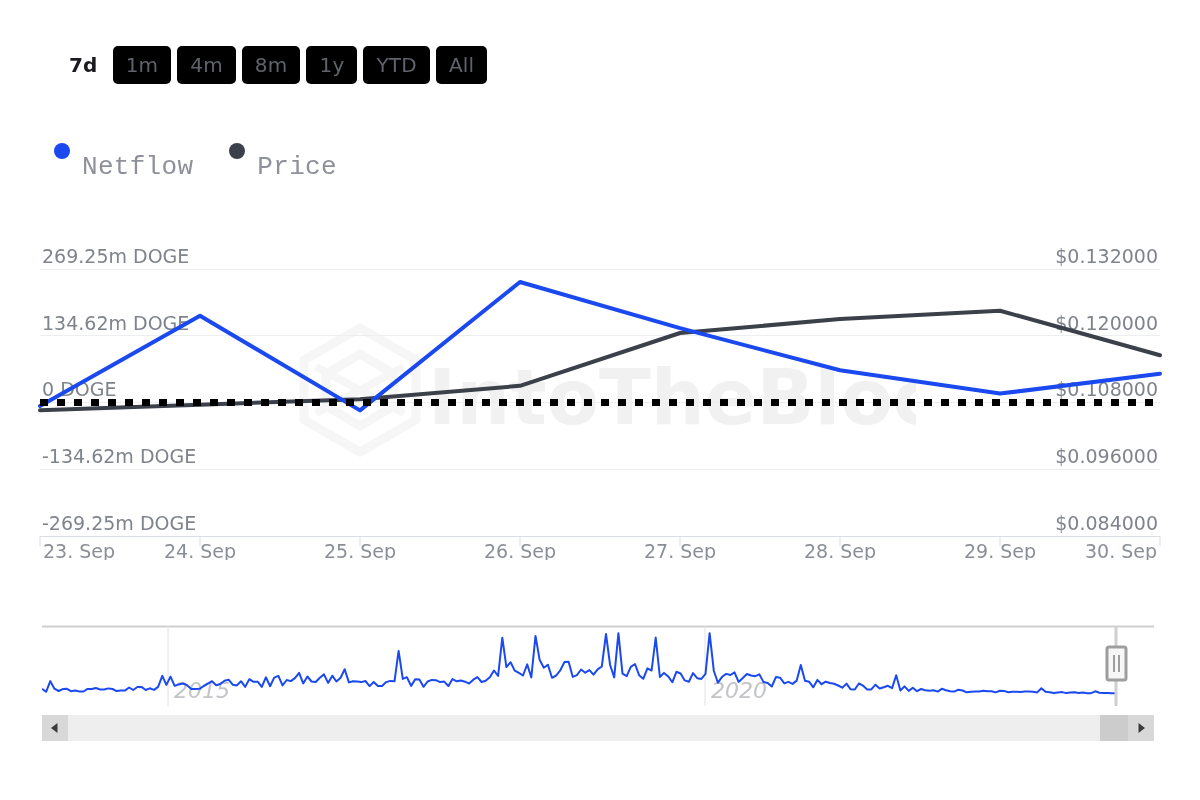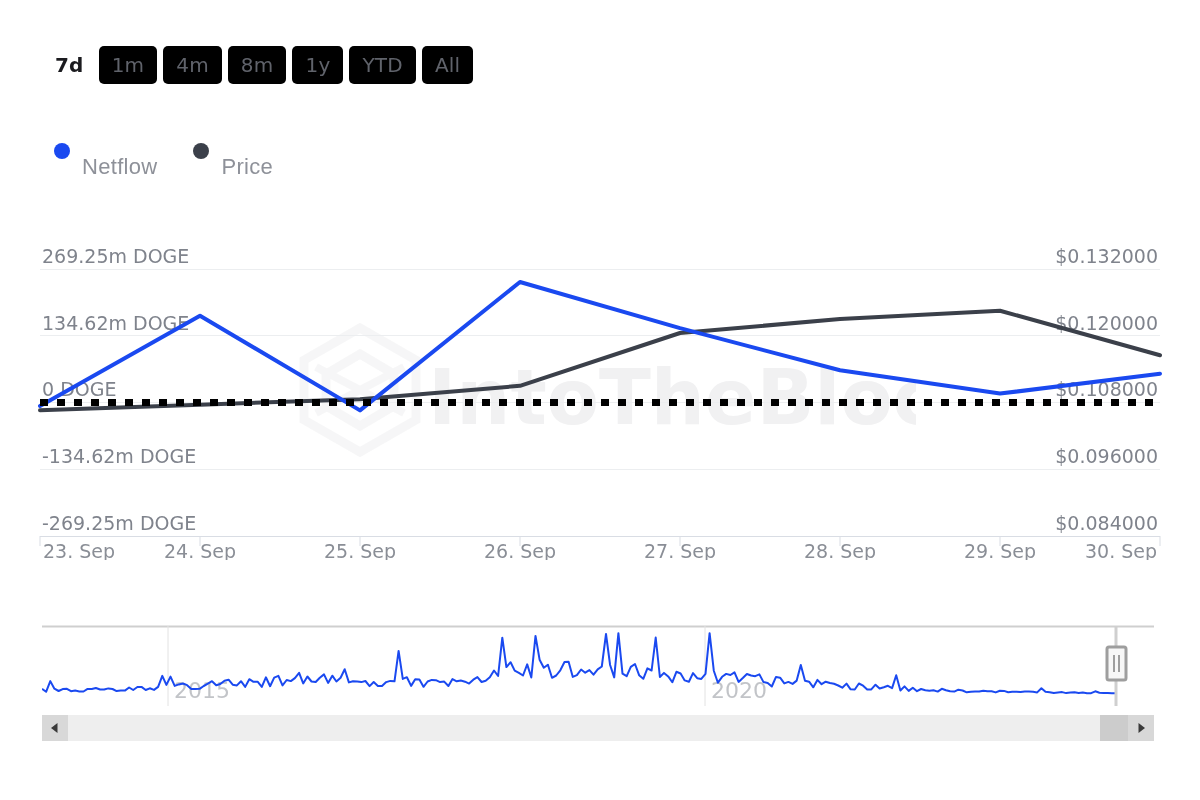--- a/index.html
+++ b/index.html
@@ -14,21 +14,21 @@
   #app {
     position: relative;
     width: 1200px;
     height: 800px;
     background: #ffffff;
   }
 
   
   #range-selector {
     position: absolute;
-    left: 46px;
+    left: 60px;
     top: 44px;
     display: flex;
     align-items: center;
     gap: 6px;
     height: 42px;
   }
   .range-btn {
     display: flex;
     align-items: center;
     justify-content: center;
@@ -70,23 +70,23 @@
     user-select: none;
   }
   .legend-dot {
     width: 16px;
     height: 16px;
     border-radius: 50%;
     display: block;
     flex: 0 0 auto;
   }
   .legend-label {
-    font-size: 22px;
+    font-size: 26px;
     color: #8e9199;
-    font-family: Liberation Sans, sans-serif;
+    font-family: Liberation Mono, monospace;
     letter-spacing: 0.3px;
     margin-top: 32px;
   }
 
   
   #plot-area {
     position: absolute;
     left: 0;
     top: 230px;
     width: 1085px;
@@ -117,20 +117,21 @@
     pointer-events: none;
   }
 
   
   #navigator {
     position: absolute;
     left: 42px;
     top: 620px;
     width: 1112px;
     height: 92px;
+    font-style: italic;
   }
   #nav-svg { display: block; }
   .nav-year {
     font-family: "DejaVu Sans", "Liberation Sans", sans-serif;
     font-size: 22px;
     fill: #c2c4c8;
   }
 
   
   #scrollbar {

